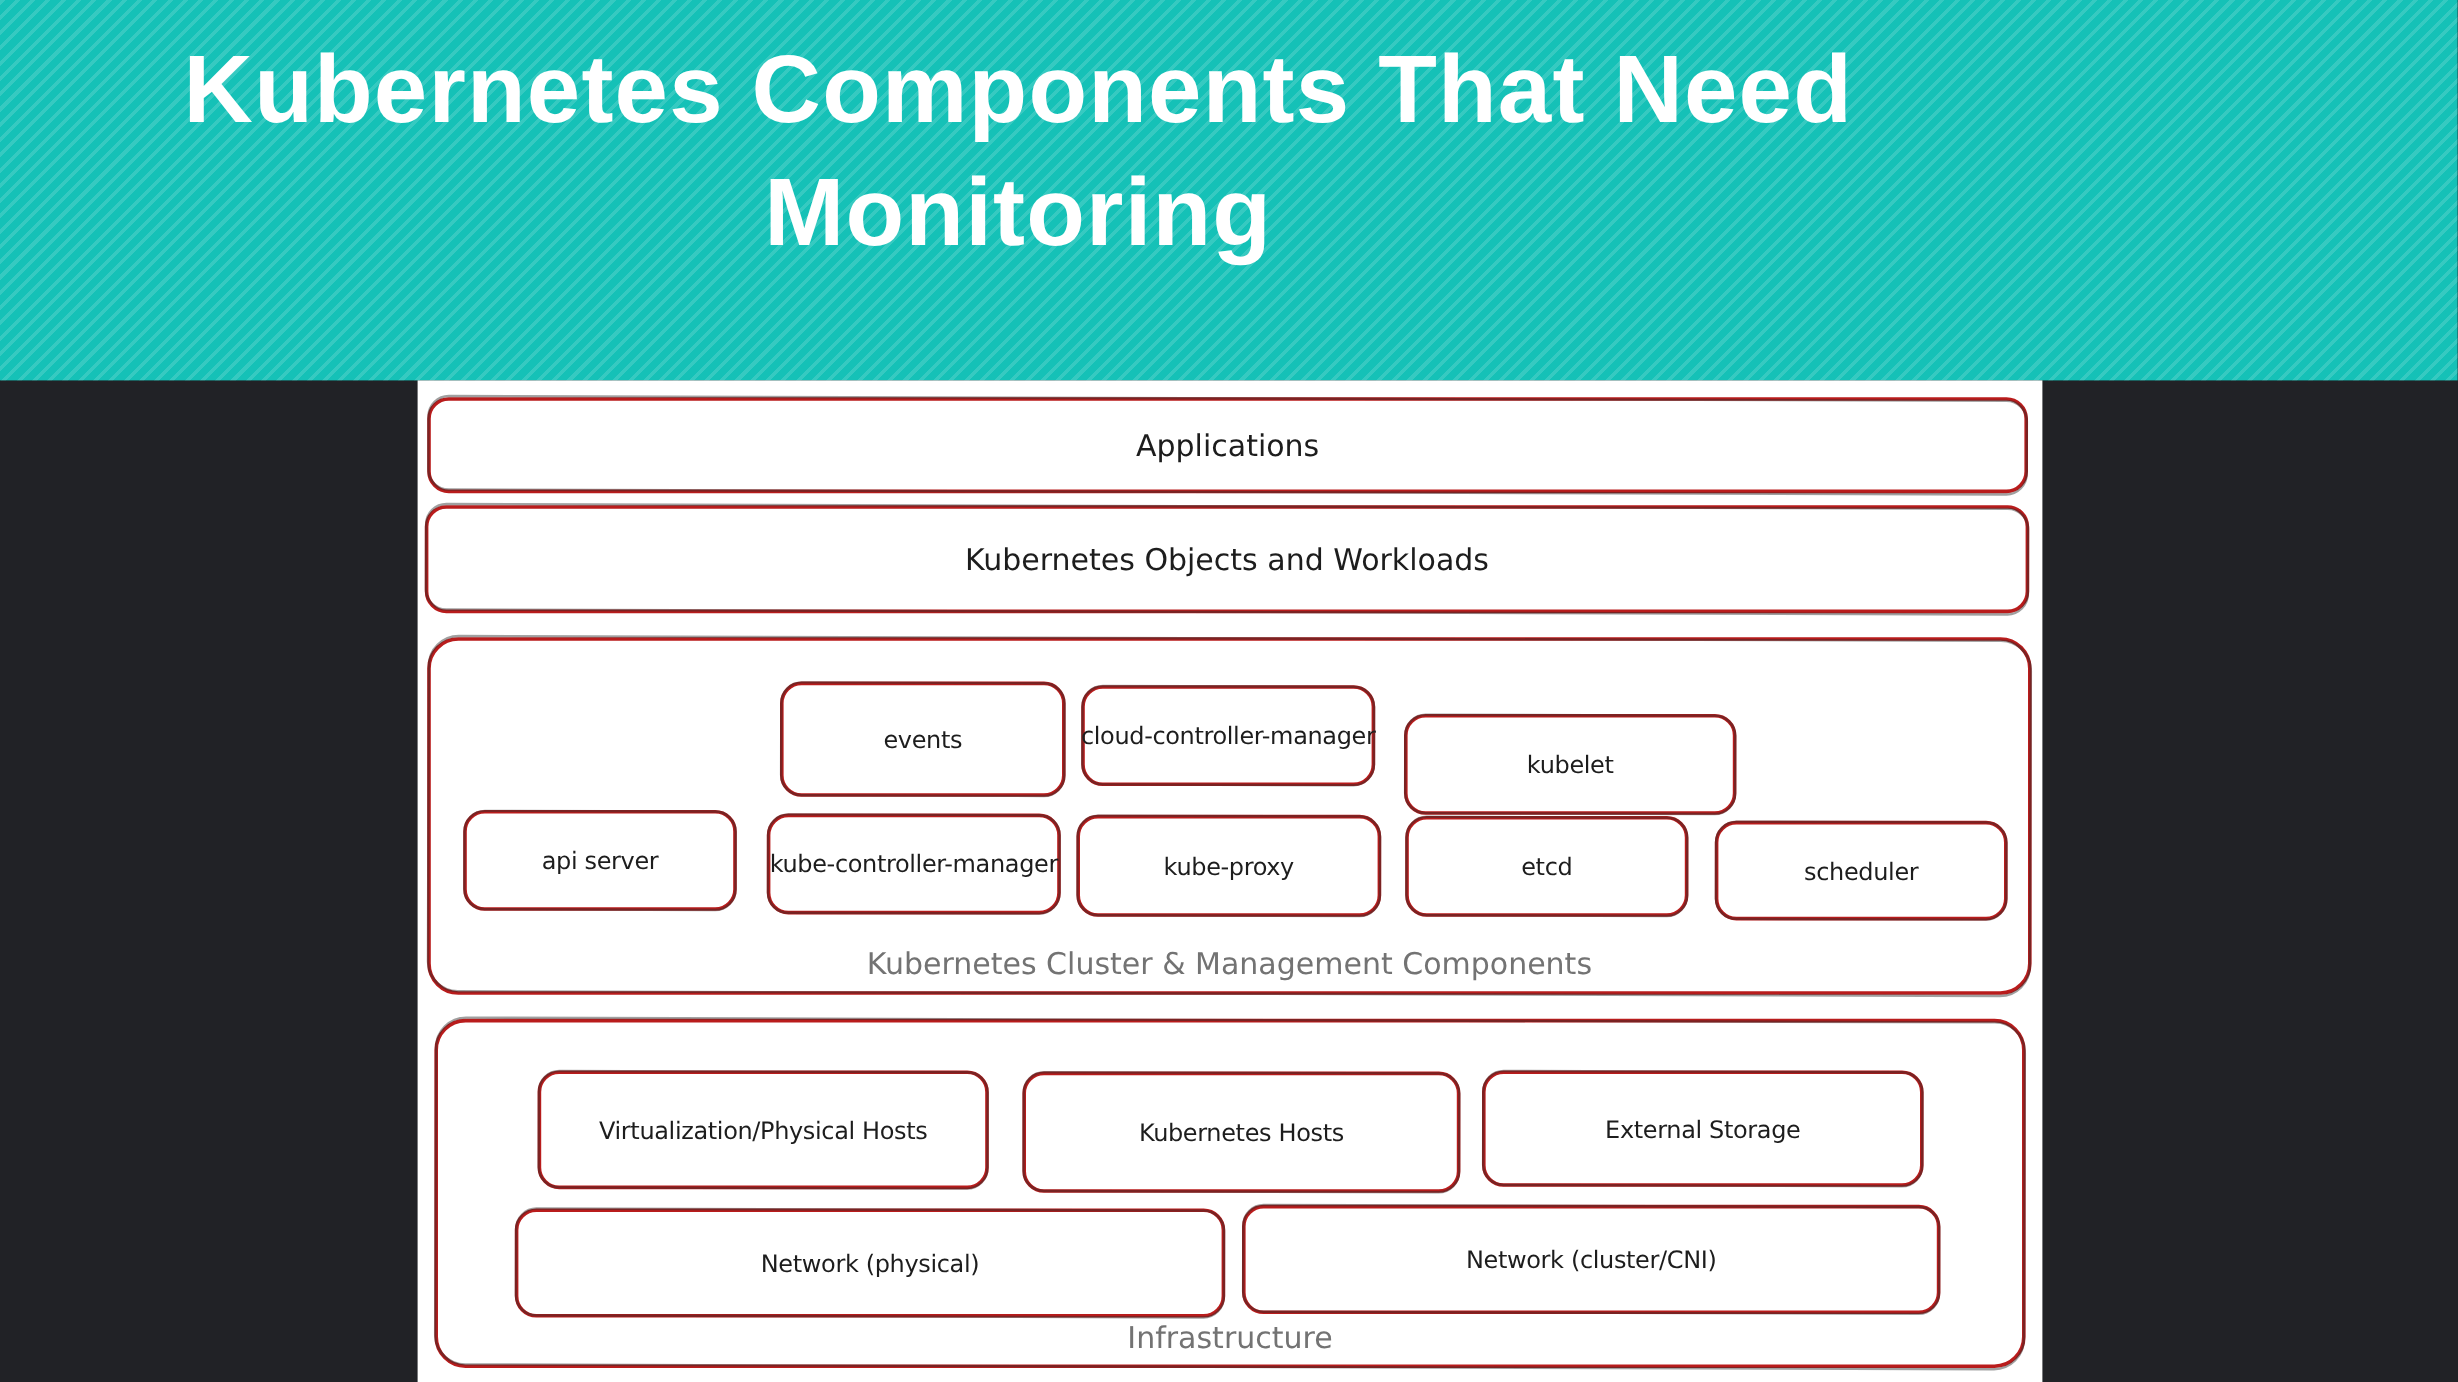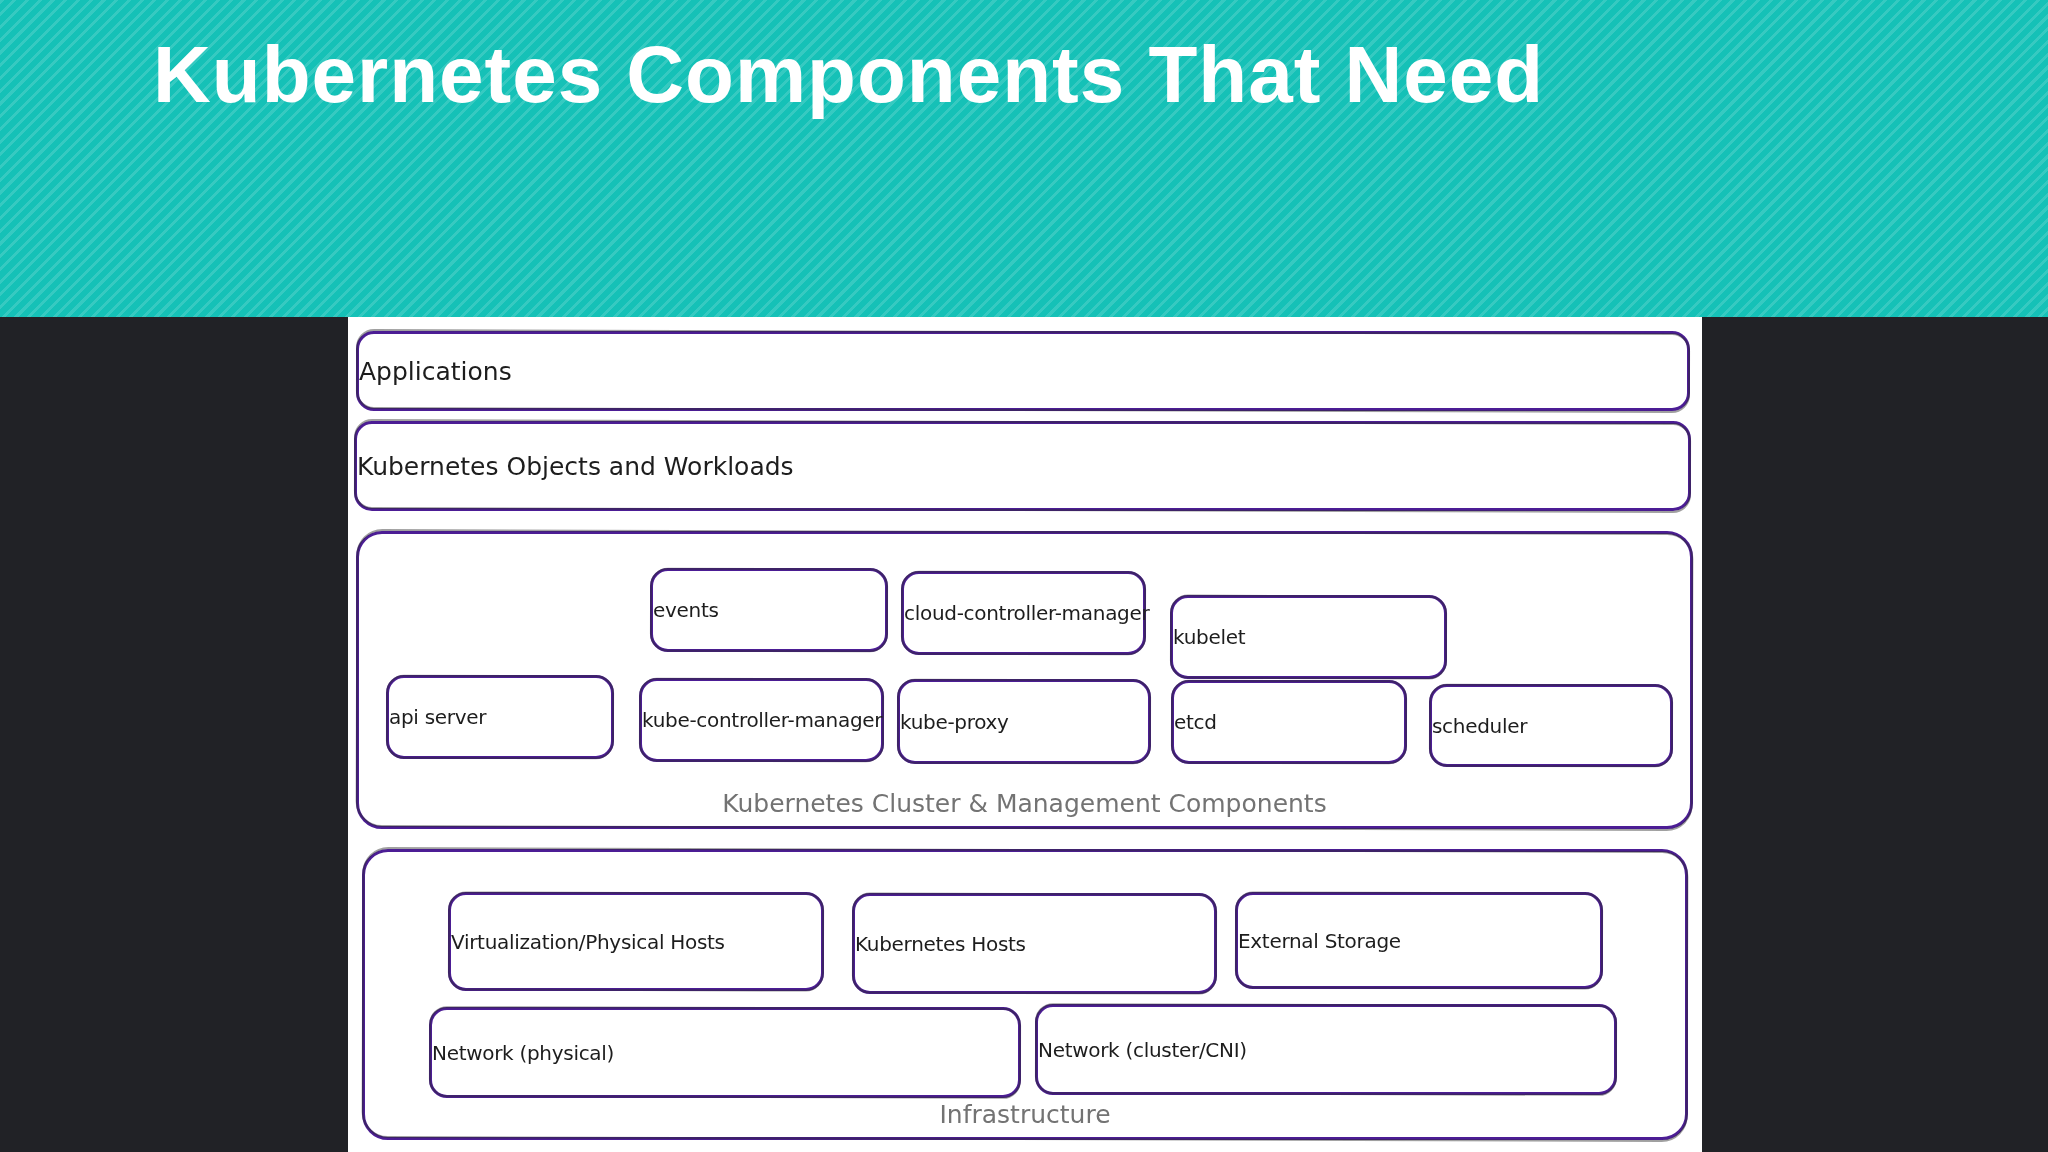--- a/index.html
+++ b/index.html
@@ -33,23 +33,23 @@
   }
   
   .panel {
     position:absolute; left:348px; top:317px; width:1354px; height:835px;
     background:#ffffff;
   }
   
   .box {
     position:absolute;
     background:#ffffff;
-    border:3px solid #4c1d95;
+    border:3px solid #b91c1c;
     border-radius:18px;
-    display:flex; align-items:center; justify-content:flex-start;
+    display:flex; align-items:center; justify-content:center;
     color:#1d1d1d;
     box-sizing:border-box;
   }
   .box::before {
     content:"";
     position:absolute; inset:-3px;
     border:2px solid rgba(45,45,45,0.45);
     border-radius:inherit;
     transform:rotate(0.18deg);
     pointer-events:none;
@@ -64,38 +64,39 @@
   }
 </style>
 </head>
 <body>
 
 <div class="slide">
 
   <div class="header">
     <div class="title">
       <div>Kubernetes Components That Need</div>
+      <div>Monitoring</div>
     </div>
   </div>
 
   <div class="panel">
 
     <div class="box layer" style="left:8px; top:14px; width:1334px; height:80px;">
       <span>Applications</span>
     </div>
 
     <div class="box layer" style="left:6px; top:104px; width:1337px; height:90px;">
       <span>Kubernetes Objects and Workloads</span>
     </div>
 
     <div class="box group" style="left:8px; top:214px; width:1337px; height:298px;">
       <div class="group-label">Kubernetes Cluster &amp; Management Components</div>
     </div>
 
-    <div class="box node" style="left:302px; top:251px; width:238px; height:84px;">
+    <div class="box node" style="left:302px; top:251px; width:238px; height:96px;">
       <span>events</span>
     </div>
     <div class="box node" style="left:553px; top:254px; width:245px; height:84px;">
       <span>cloud-controller-manager</span>
     </div>
     <div class="box node" style="left:822px; top:278px; width:277px; height:84px;">
       <span>kubelet</span>
     </div>
 
     <div class="box node" style="left:38px; top:358px; width:228px; height:84px;">

